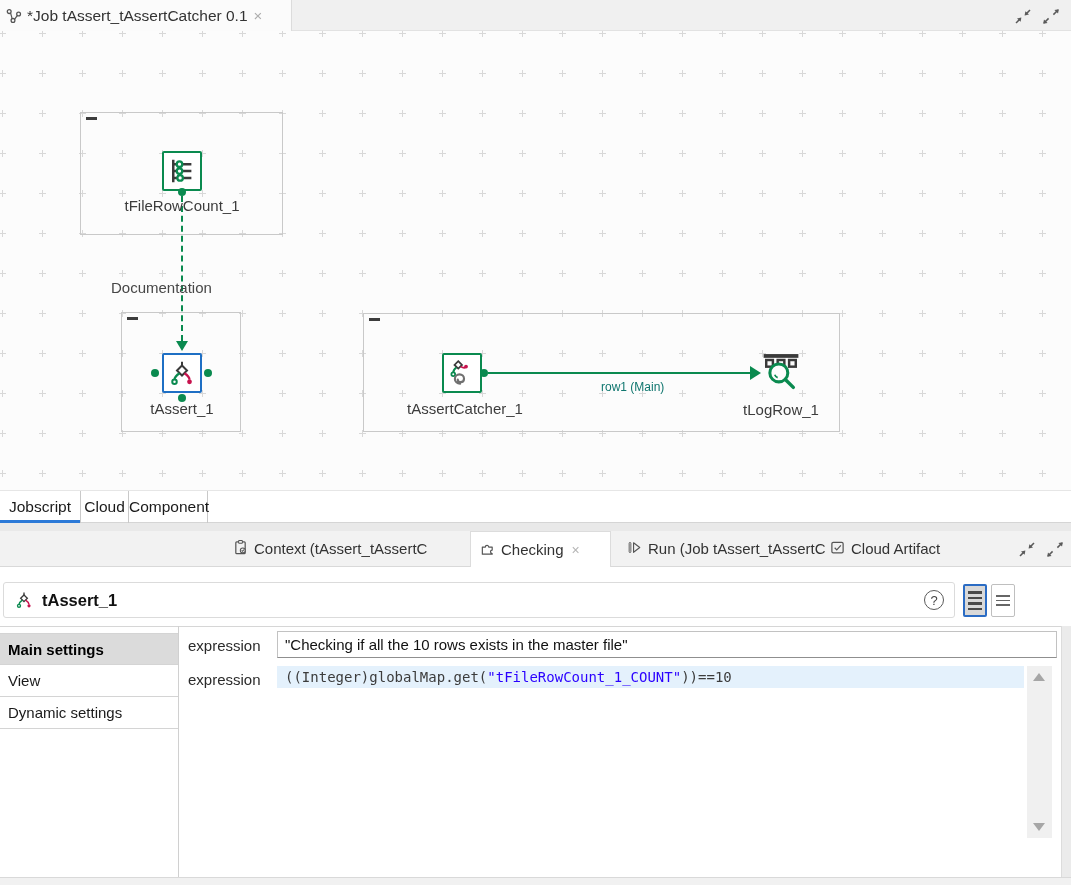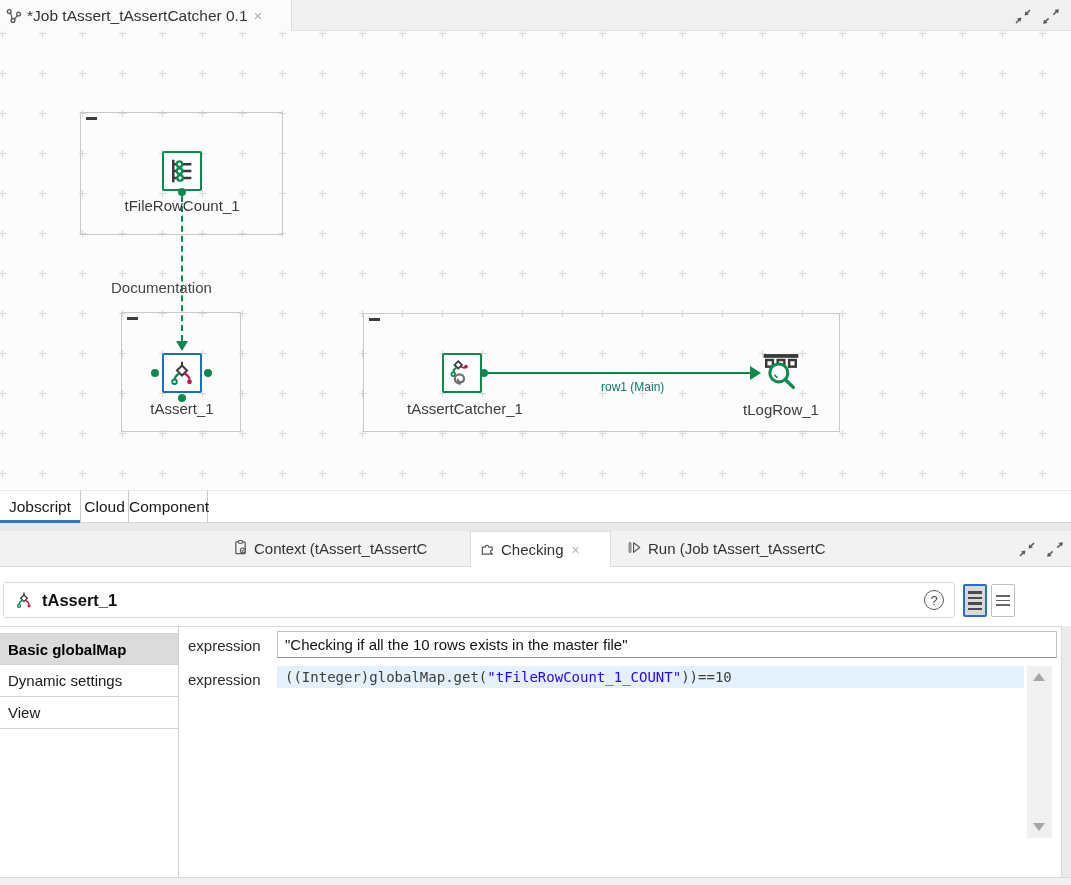--- a/index.html
+++ b/index.html
@@ -536,20 +536,27 @@
       <span>Checking</span>
       <span class="pclose">×</span>
     </div>
     <div class="ptab" style="left:627px;">
       <span><svg width="15" height="15" viewBox="0 0 16 16">
             <rect x="2.3" y="2.6" width="1.8" height="10.8" rx="0.9" fill="none" stroke="#555" stroke-width="1"></rect>
             <path d="M7 2.9 L13.6 8 L7 13.1 Z" fill="none" stroke="#555" stroke-width="1.2" stroke-linejoin="round"></path>
           </svg></span>
       <span>Run (Job tAssert_tAssertC</span>
     </div>
+    <div class="ptab" style="left:830px;">
+      <span><svg width="15" height="15" viewBox="0 0 16 16">
+            <rect x="2" y="2.5" width="12" height="11.2" rx="1.5" fill="none" stroke="#555" stroke-width="1.3"></rect>
+            <path d="M5 8.3 l2.2 2.2 L11.6 5.8" fill="none" stroke="#555" stroke-width="1.3"></path>
+          </svg></span>
+      <span>Cloud Artifact</span>
+    </div>
     <div class="winbtn" style="left:1016px; top:9px; position:absolute;">
       <svg width="20" height="17" viewBox="0 0 20 17">
           <path d="M17 2 L12.4 6.6" stroke="#5A5A5A" stroke-width="1.5" fill="none"></path>
           <polygon points="11.6,7.4 16,6.6 12.4,3.2" fill="#5A5A5A"></polygon>
           <path d="M3 15 L7.6 10.4" stroke="#5A5A5A" stroke-width="1.5" fill="none"></path>
           <polygon points="8.4,9.6 4,10.4 7.6,13.8" fill="#5A5A5A"></polygon>
         </svg>
     </div>
     <div class="winbtn" style="left:1044px; top:9px; position:absolute;">
       <svg width="20" height="17" viewBox="0 0 20 17">
@@ -584,23 +591,23 @@
         <span class="bar"></span>
     </div>
     <div class="togglebtn unsel">
       <span class="bar"></span>
         <span class="bar"></span>
         <span class="bar"></span>
     </div>
     <div class="hdr-sep"></div>
 
     <div class="sidebar">
-      <div class="sideitem first active">Basic globalMap</div>
+      <div class="sideitem first active">Main settings</div>
+      <div class="sideitem">View</div>
       <div class="sideitem">Dynamic settings</div>
-      <div class="sideitem">View</div>
     </div>
     <div class="side-border"></div>
 
     <div class="fieldlabel" style="left:188px; top:70px;">expression</div>
     <div class="desc-input">"Checking if all the 10 rows exists in the master file"</div>
 
     <div class="fieldlabel" style="left:188px; top:104px;">expression</div>
     <div class="expr-area">
       <div class="expr-line"><span>((Integer)globalMap.get(</span><span class="str">"tFileRowCount_1_COUNT"</span><span>))==10</span></div>
     </div>

